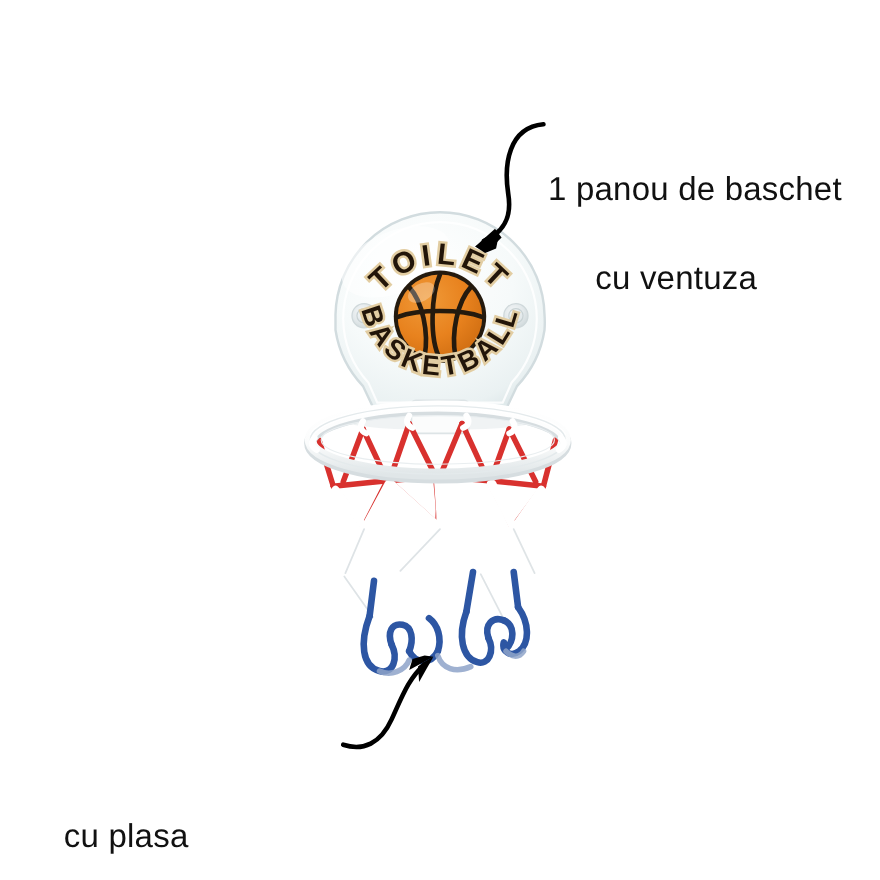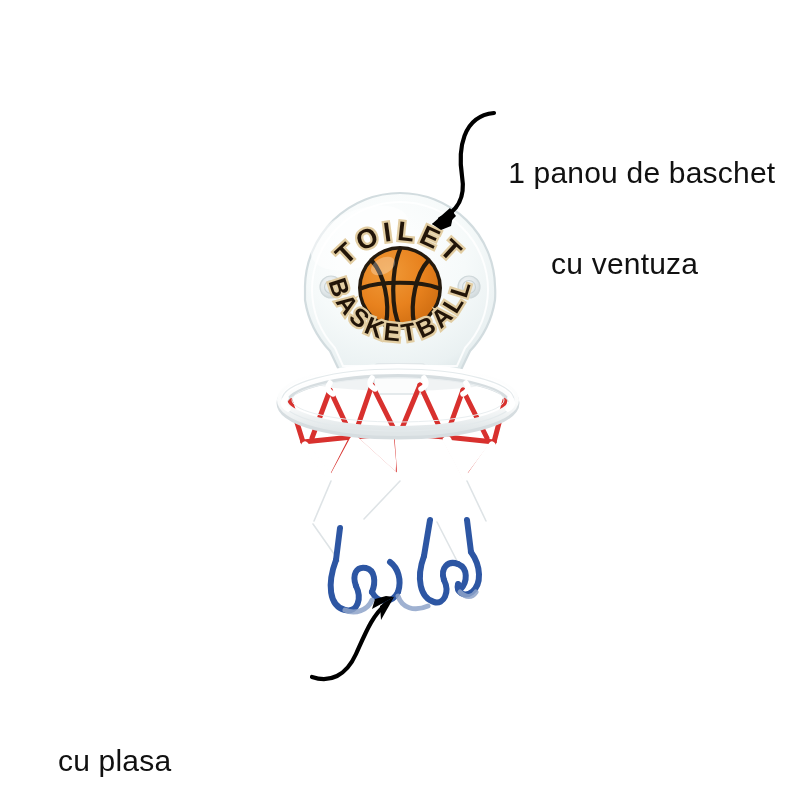--- a/index.html
+++ b/index.html
@@ -19,27 +19,26 @@
     position: absolute;
     color: #111111;
     font-size: 30px;
     line-height: 1.35;
     letter-spacing: 0.2px;
     white-space: pre;
     font-weight: 400;
   }
   #ann-top {
     top: 112px;
-    left: 474px;
+    left: 464px;
     text-align: left;
   }
   #ann-top .line2 {
     display: block;
     text-align: center;
-    margin-top: 10px;
   }
   #ann-bottom {
     top: 660px;
     left: 58px;
     text-align: left;
   }
   #ann-bottom .line2 {
     display: block;
     text-align: center;
   }

